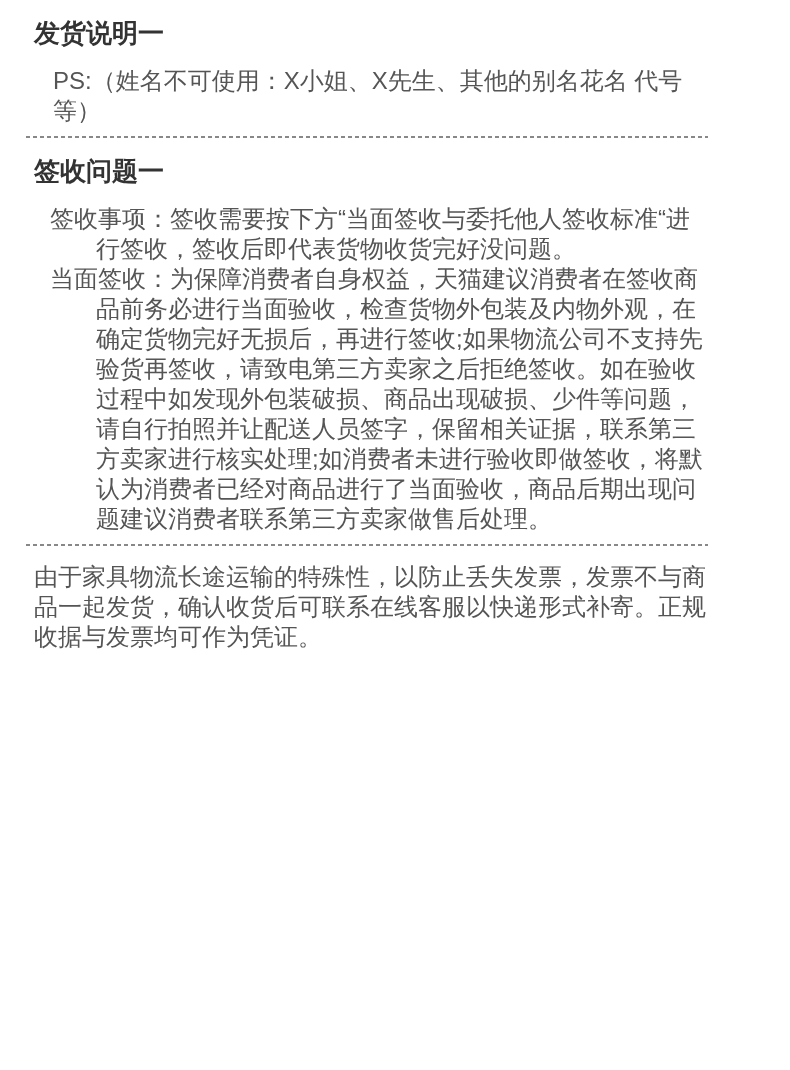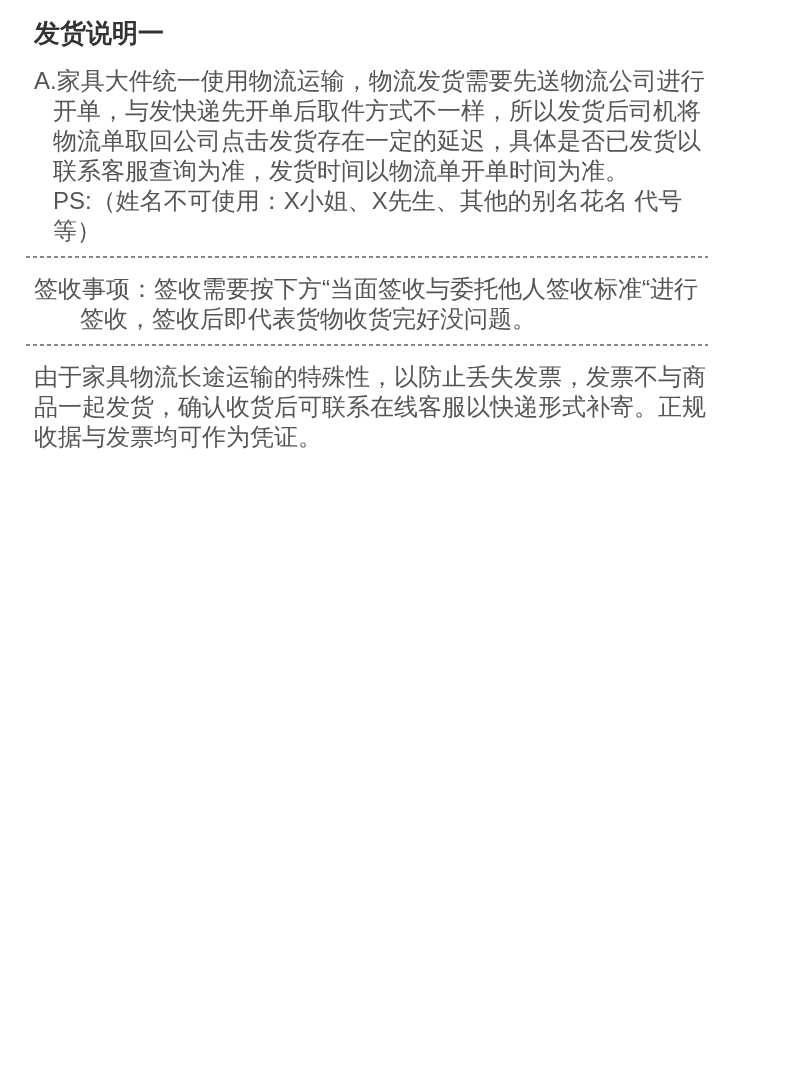--- a/index.html
+++ b/index.html
@@ -30,20 +30,21 @@
     margin: 0;
     text-align: left;
   }
   .lettered {
     padding-left: 19px;
     text-indent: -19px;
   }
   .labeled {
     padding-left: 46px;
     text-indent: -46px;
+    margin-left: 16px;
   }
   .ps {
     padding-left: 19px;
   }
   .divider {
     height: 2px;
     margin: 10px 0 16px -8px;
     background: repeating-linear-gradient(
       90deg,
       var(--divider, #888888) 0px,
@@ -53,31 +54,32 @@
     );
   }
 </style>
 </head>
 <body>
 
 <div class="page">
 
   <div class="sec-title">发货说明一</div>
 
-  <div class="para lettered"><span>A.</span><span>家具大件统一使用物流运输，物流发货需要先送物流公司进行开单，与发快递先开单后取件方式不一样，所以发货后司机将物流单取回公司点击发货存在一定的延迟，具体是否已发货以联系客服查询为准，发货时间以物流单开单时间为准。</span></div>
 
 
 
   <div class="para ps">PS:（姓名不可使用：X小姐、X先生、其他的别名花名 代号等）</div>
 
   <div class="divider"></div>
 
+  <div class="sec-title">签收问题一</div>
 
   <div class="para labeled"><span>签收事项：</span><span>签收需要按下方“当面签收与委托他人签收标准“进行签收，签收后即代表货物收货完好没问题。</span></div>
 
+  <div class="para labeled"><span>当面签收：</span><span>为保障消费者自身权益，天猫建议消费者在签收商品前务必进行当面验收，检查货物外包装及内物外观，在确定货物完好无损后，再进行签收;如果物流公司不支持先验货再签收，请致电第三方卖家之后拒绝签收。如在验收过程中如发现外包装破损、商品出现破损、少件等问题，请自行拍照并让配送人员签字，保留相关证据，联系第三方卖家进行核实处理;如消费者未进行验收即做签收，将默认为消费者已经对商品进行了当面验收，商品后期出现问题建议消费者联系第三方卖家做售后处理。</span></div>
 
 
   <div class="divider"></div>
 
 
   <div class="para plain">由于家具物流长途运输的特殊性，以防止丢失发票，发票不与商品一起发货，确认收货后可联系在线客服以快递形式补寄。正规收据与发票均可作为凭证。</div>
 
 </div>
 
 </body></html>

